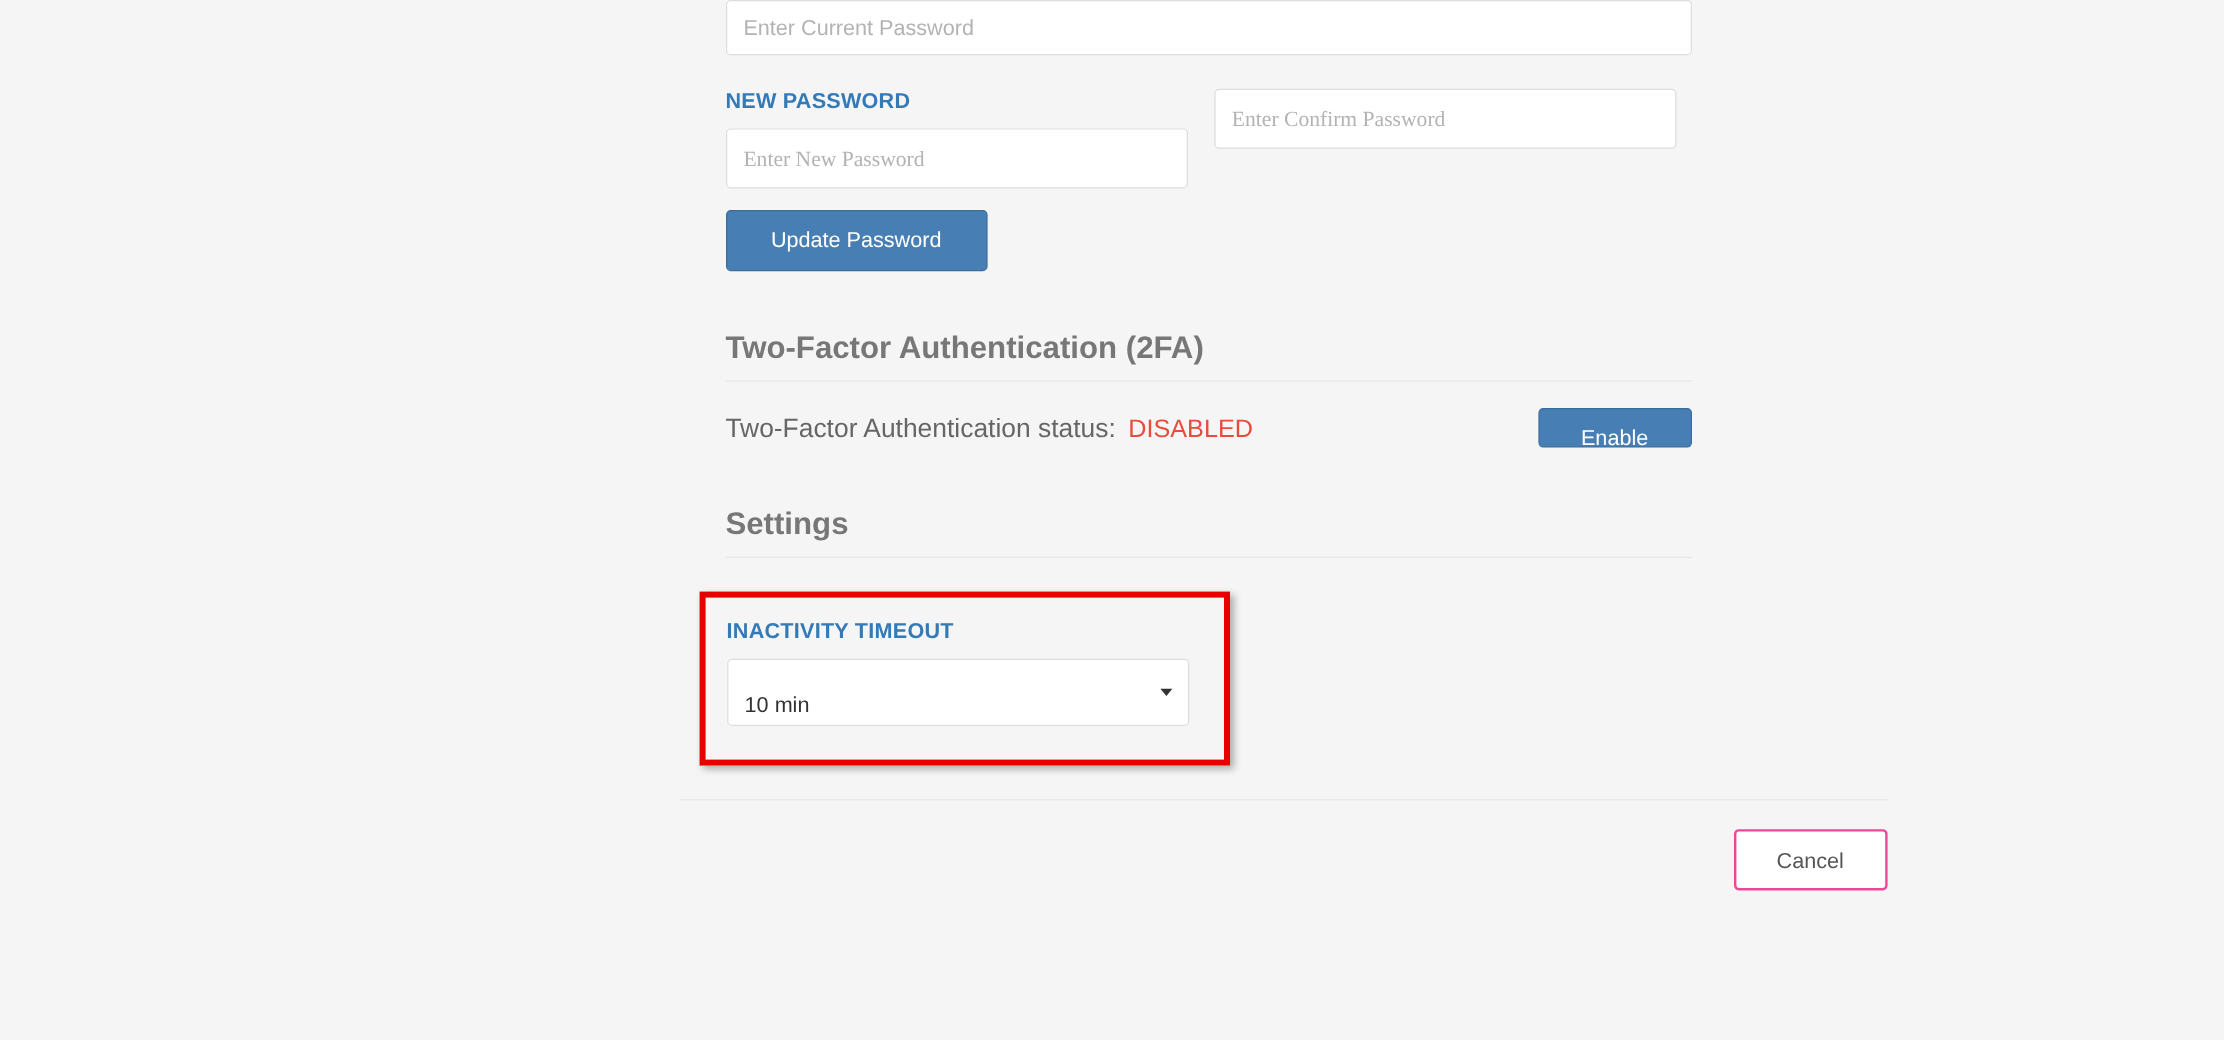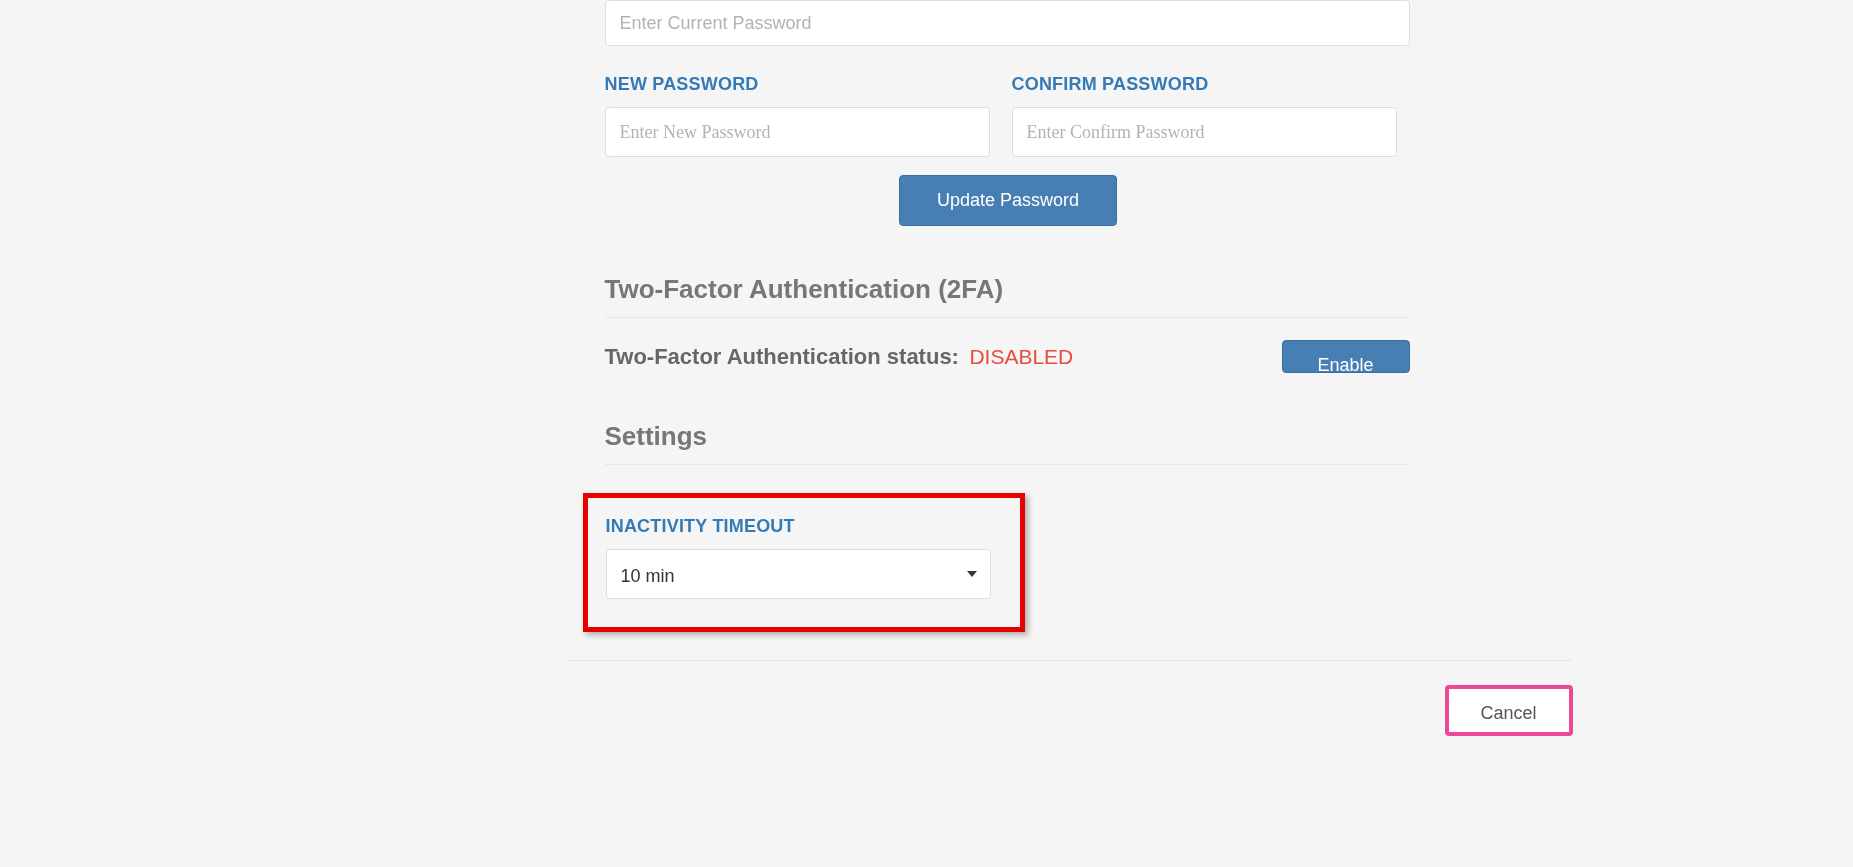--- a/index.html
+++ b/index.html
@@ -78,25 +78,25 @@
       line-height: 1.4;
     }
     .btn-primary {
       background-color: #477fb5;
       color: #fff;
       border-color: #3b6d9c;
     }
     .btn-default {
       background-color: #fff;
       color: #555;
-      border: 4px solid #ec4899;
+      border: 2px solid #ec4899;
     }
     .update-pw-row {
       display: flex;
-      justify-content: center;
+      justify-content: flex-start;
       margin-top: 18px;
     }
     .update-pw-row .btn {
       width: 218px;
       height: 51px;
     }
     .section-heading {
       color: #777;
       font-size: 26px;
       font-weight: 700;
@@ -112,21 +112,21 @@
     .twofa-row {
       display: flex;
       justify-content: space-between;
       align-items: center;
       width: 805px;
       margin-top: 22px;
     }
     .twofa-label {
       color: #666;
       font-size: 22px;
-      font-weight: 700;
+      font-weight: 400;
     }
     .twofa-status {
       color: #e74c3c;
       font-size: 21px;
       font-weight: 400;
       margin-left: 6px;
     }
     .enable-btn {
       width: 128px;
       height: 33px;
@@ -142,21 +142,21 @@
     }
     .select-wrap {
       position: relative;
       width: 385px;
     }
     .select-box {
       width: 385px;
       height: 50px;
       border: 1px solid #ddd;
       border-radius: 4px;
-      padding: 16px 14px;
+      padding: 27px 14px;
       font-size: 18px;
       color: #333;
       background: #fff;
       appearance: none;
       -webkit-appearance: none;
       cursor: pointer;
     }
     .caret-down {
       position: absolute;
       right: 14px;
@@ -196,21 +196,20 @@
   <div class="form-area">
 
     <input type="password" class="input-full" placeholder="Enter Current Password" style="">
 
     <div class="row-two">
       <div class="col-half">
         <label class="field-label">NEW PASSWORD</label>
         <input type="password" class="input-half" placeholder="Enter New Password" style="">
       </div>
       <div class="col-half">
-        <label class="field-label">CONFIRM PASSWORD</label>
         <input type="password" class="input-half" placeholder="Enter Confirm Password" style="">
       </div>
     </div>
 
     <div class="update-pw-row">
       <button class="btn btn-primary">Update Password</button>
     </div>
 
     <h2 class="section-heading">Two-Factor Authentication (2FA)</h2>
     <hr class="section-divider">

